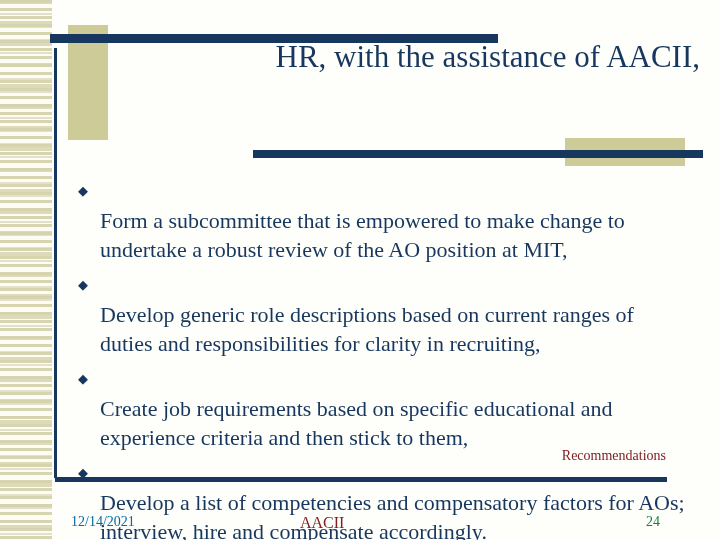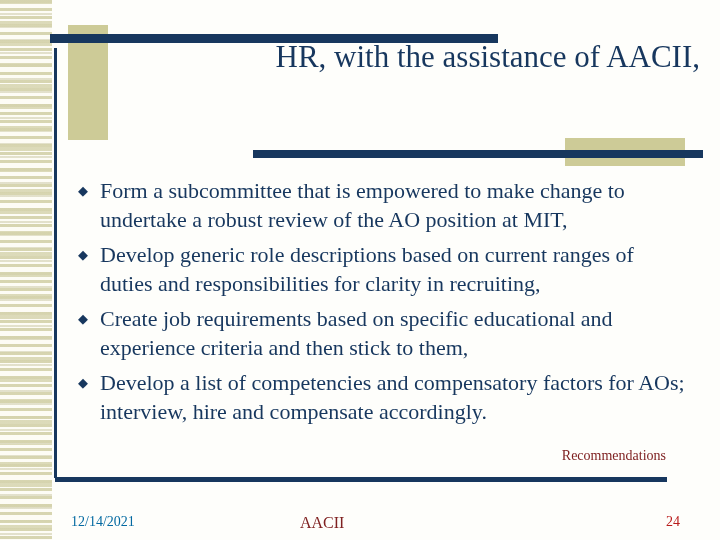--- a/index.html
+++ b/index.html
@@ -93,20 +93,21 @@
     line-height: 29px;
   }
   .bullet-glyph {
     flex: 0 0 22px;
     font-size: 13px;
     line-height: 29px;
     color: #17375e;
   }
   .bullet-text {
     flex: 1 1 auto;
+    margin-top: 30px;
   }
   .annotation {
     position: absolute;
     right: 54px; top: 448px;
     font-size: 14px;
     color: #7f2121;
     z-index: 3;
   }
   .footer-date {
     position: absolute;
@@ -119,23 +120,23 @@
     position: absolute;
     left: 300px; top: 514px;
     width: 140px;
     text-align: left;
     font-size: 16px;
     color: #7f2121;
     z-index: 3;
   }
   .footer-page {
     position: absolute;
-    right: 40px; top: 514px;
+    right: 60px; top: 514px;
     font-size: 14px;
-    color: #b91c1c;
+    color: #15803d;
     z-index: 3;
   }
 </style>
 </head>
 <body>
 
 <div class="stripe-panel"></div>
 <div class="tan-square"></div>
 <div class="tan-rect-right"></div>
 <div class="top-bar"></div>

